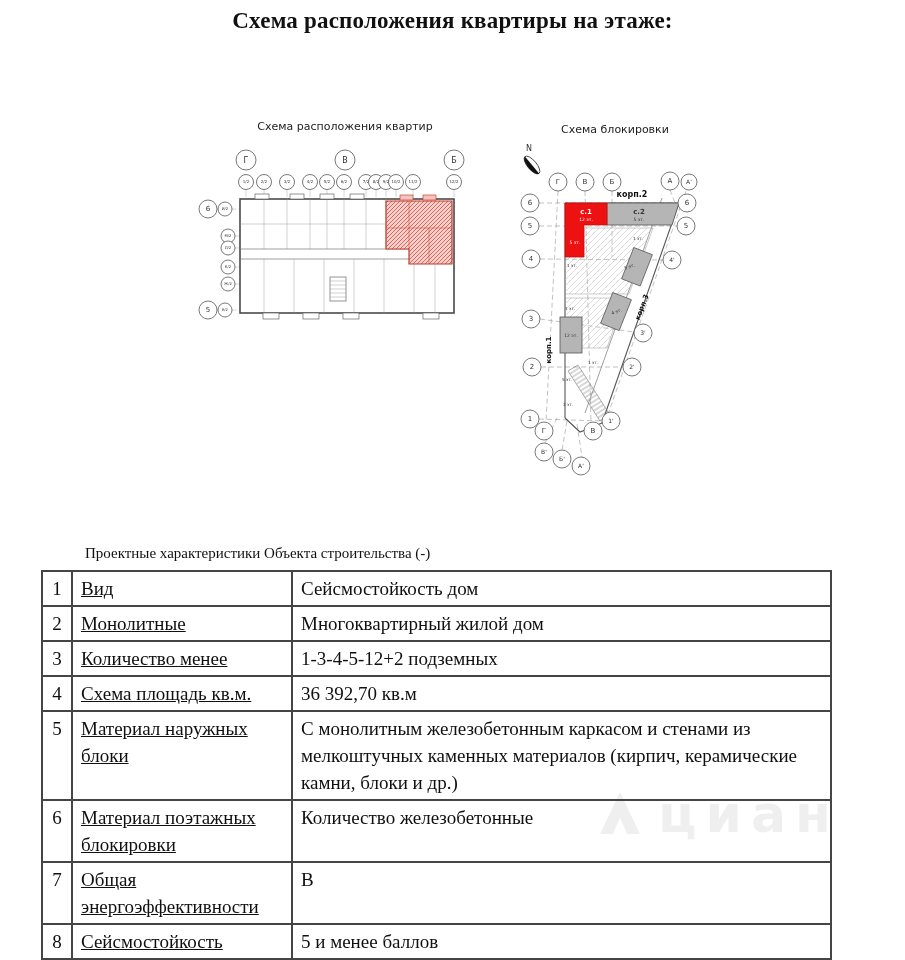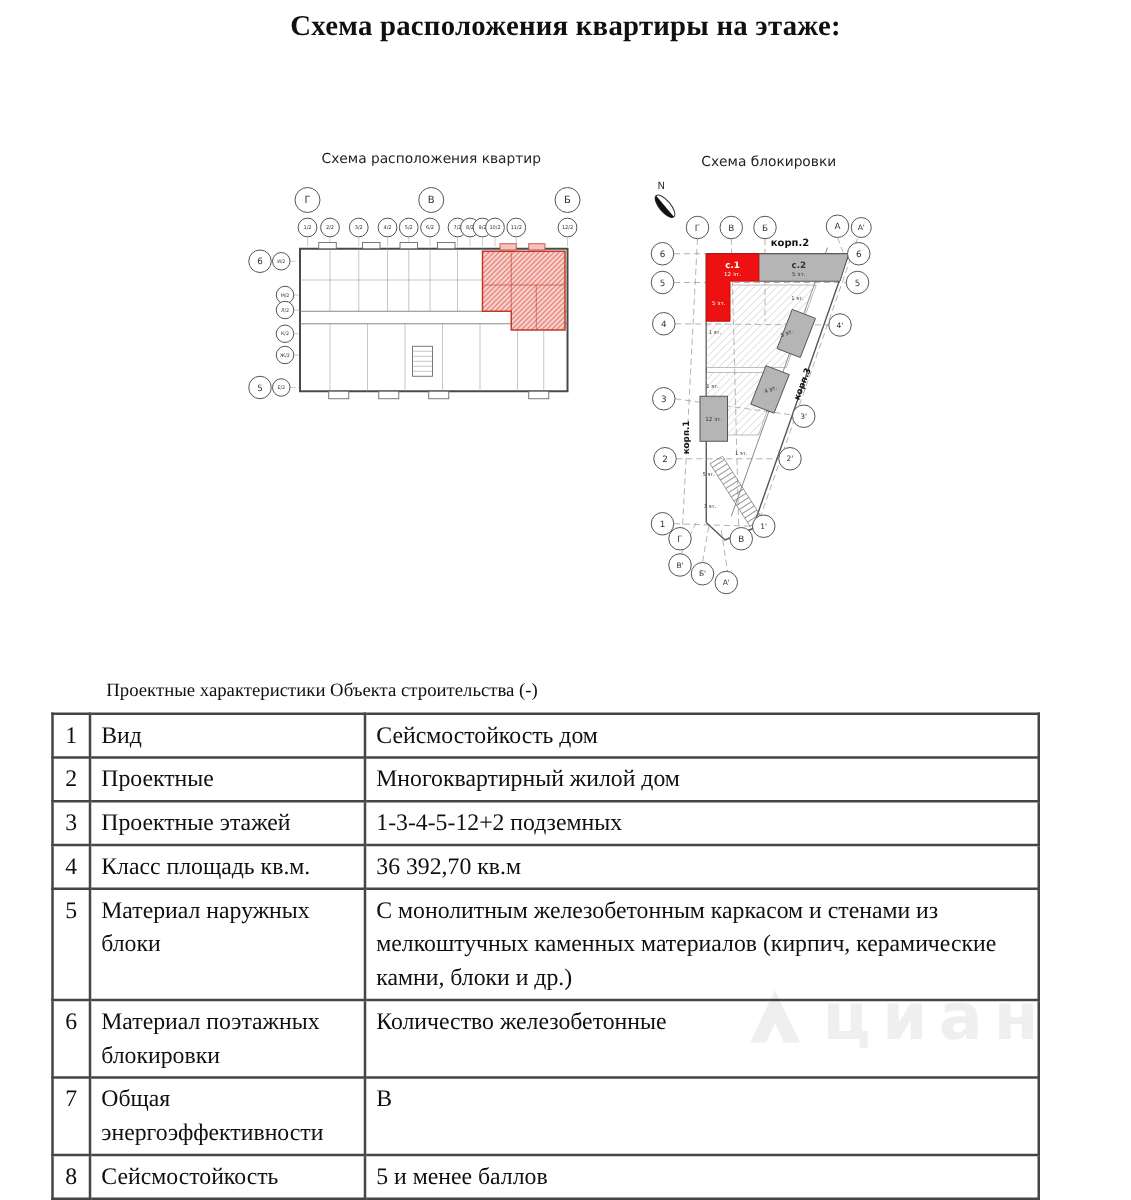--- a/index.html
+++ b/index.html
@@ -25,21 +25,21 @@
   .redblock { fill:#ee1111; stroke:#c00; stroke-width:0.6; }
   .balcony { fill:#fff; stroke:#666; stroke-width:0.7; }
   .pinkbalcony { fill:#f3c4bf; stroke:#cc4437; stroke-width:0.7; }
 
   .char-heading { position:absolute; left:37px; top:545px; font-size:15px;margin-left:48px; }
   .char-table { position:absolute; left:41px; top:570px; width:791px;
                 border-collapse:collapse; table-layout:fixed; }
   .char-table td { border:2px solid #454545; font-size:19px; line-height:27px;
                    padding:3px 8px; vertical-align:top; }
   .char-table td.num { width:30px; text-align:center; padding:3px 2px; }
-  .char-table td.name { width:220px; }
+  .char-table td.name { width:220px;text-decoration:underline; }
 
   .watermark { position:absolute; left:594px; top:784px; display:flex; align-items:center;
                gap:12px; opacity:0.07; pointer-events:none;justify-content:space-between; }
   .watermark .wm-text { font-family:"DejaVu Sans", sans-serif; font-weight:bold;
                font-size:52px; letter-spacing:9px; color:#333; }
 </style>
 </head>
 <body>
 
 <div class="page">
@@ -317,31 +317,31 @@
 
   <table class="char-table">
     <tbody>
       <tr>
         <td class="num">1</td>
         <td class="name">Вид</td>
         <td class="val">Сейсмостойкость дом</td>
       </tr>
       <tr>
         <td class="num">2</td>
-        <td class="name">Проектные</td>
+        <td class="name">Монолитные</td>
         <td class="val">Многоквартирный жилой дом</td>
       </tr>
       <tr>
         <td class="num">3</td>
-        <td class="name">Проектные этажей</td>
+        <td class="name">Количество менее</td>
         <td class="val">1-3-4-5-12+2 подземных</td>
       </tr>
       <tr>
         <td class="num">4</td>
-        <td class="name">Класс площадь кв.м.</td>
+        <td class="name">Схема площадь кв.м.</td>
         <td class="val">36 392,70 кв.м</td>
       </tr>
       <tr>
         <td class="num">5</td>
         <td class="name">Материал наружных блоки</td>
         <td class="val">С монолитным железобетонным каркасом и стенами из мелкоштучных каменных материалов (кирпич, керамические камни, блоки и др.)</td>
       </tr>
       <tr>
         <td class="num">6</td>
         <td class="name">Материал поэтажных блокировки</td>

